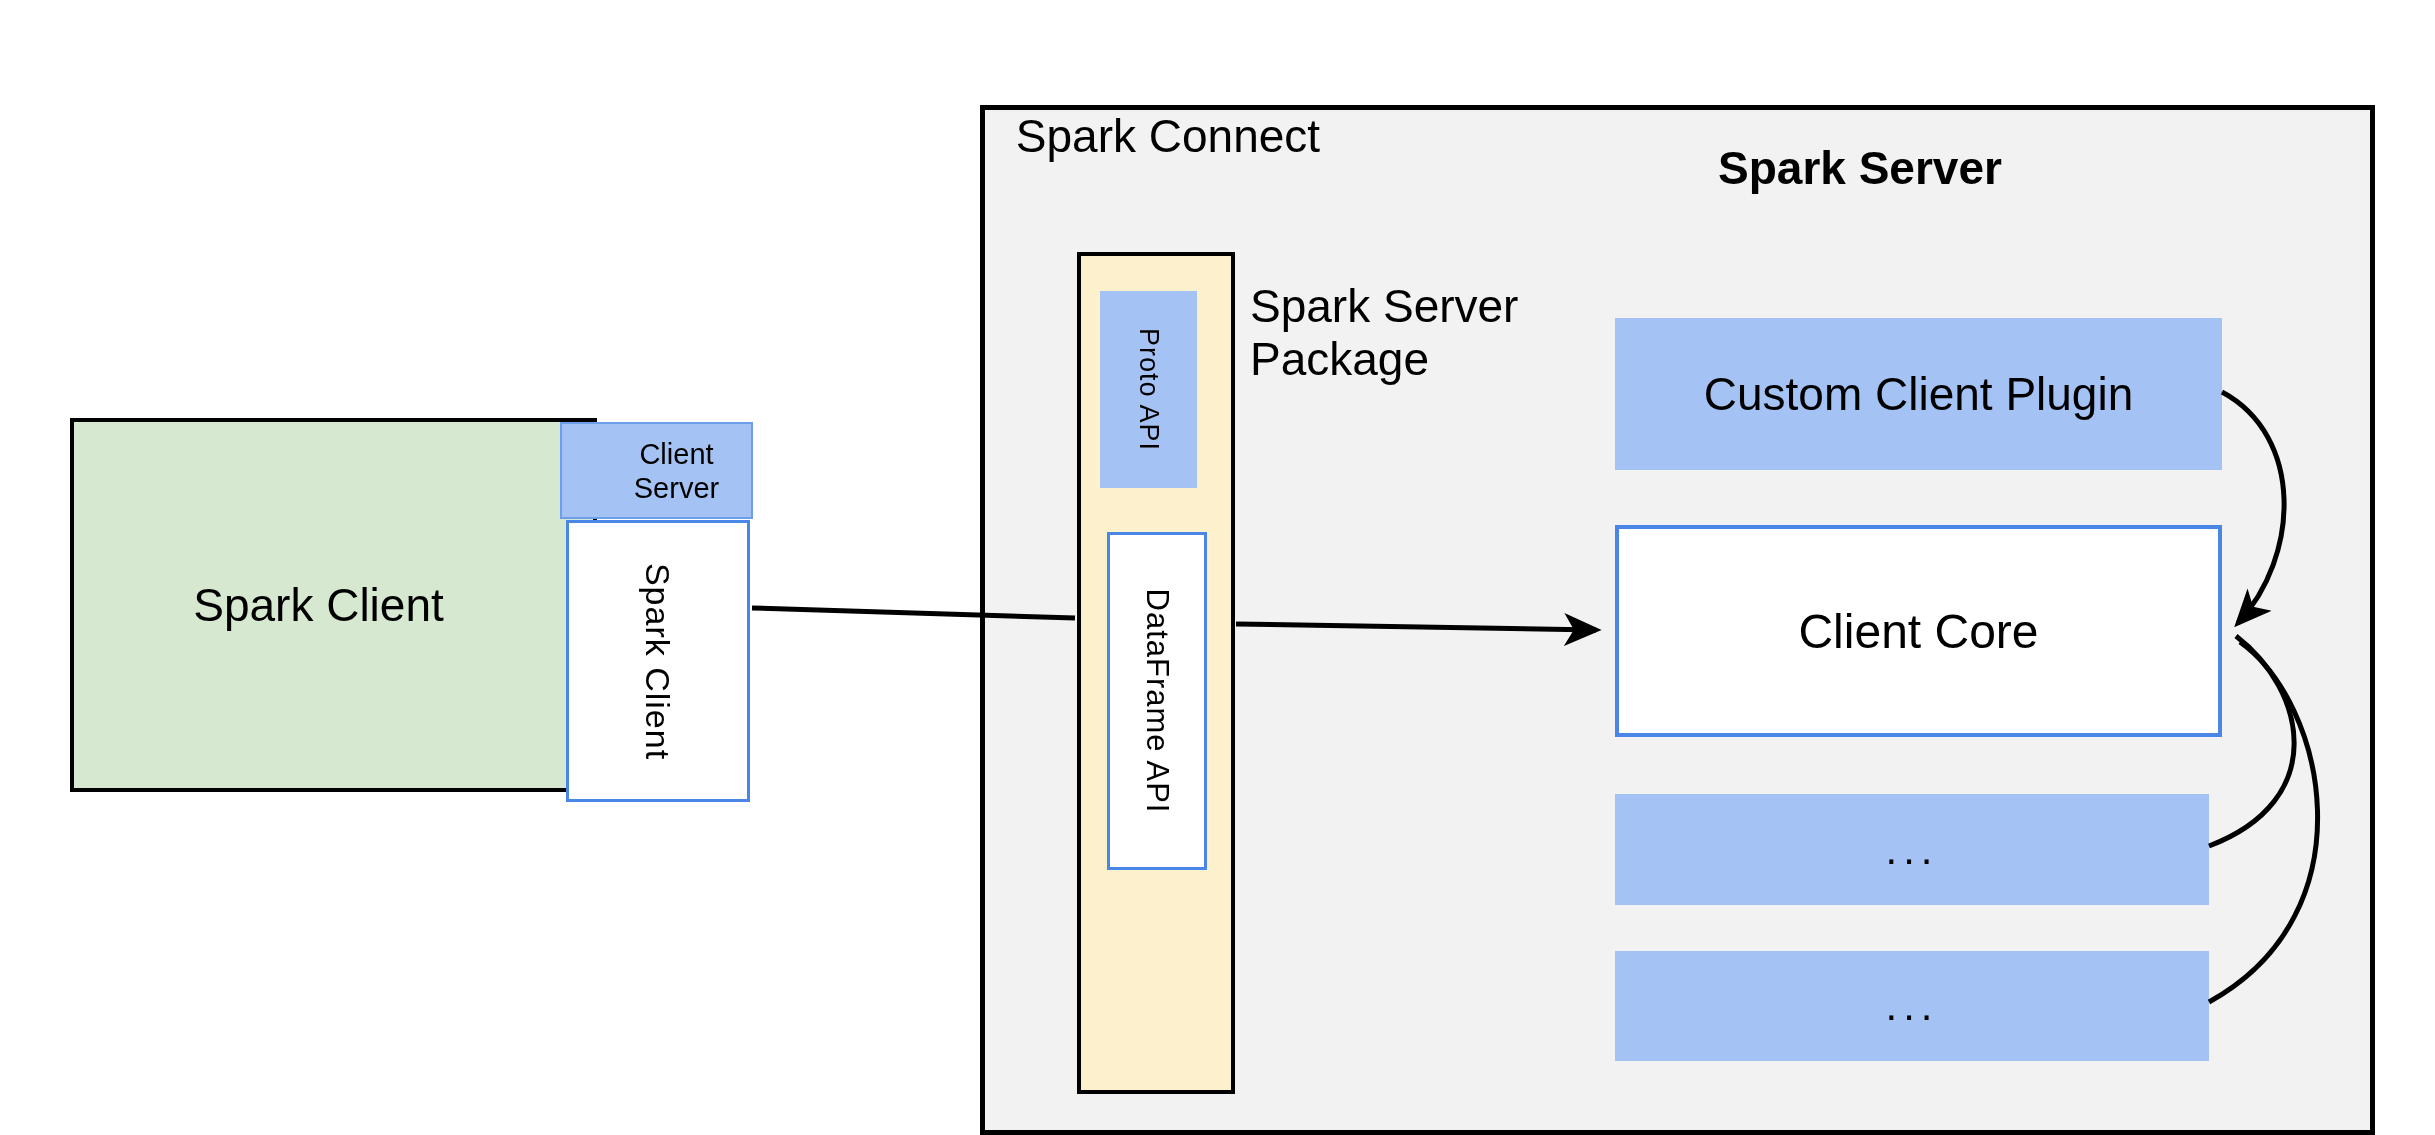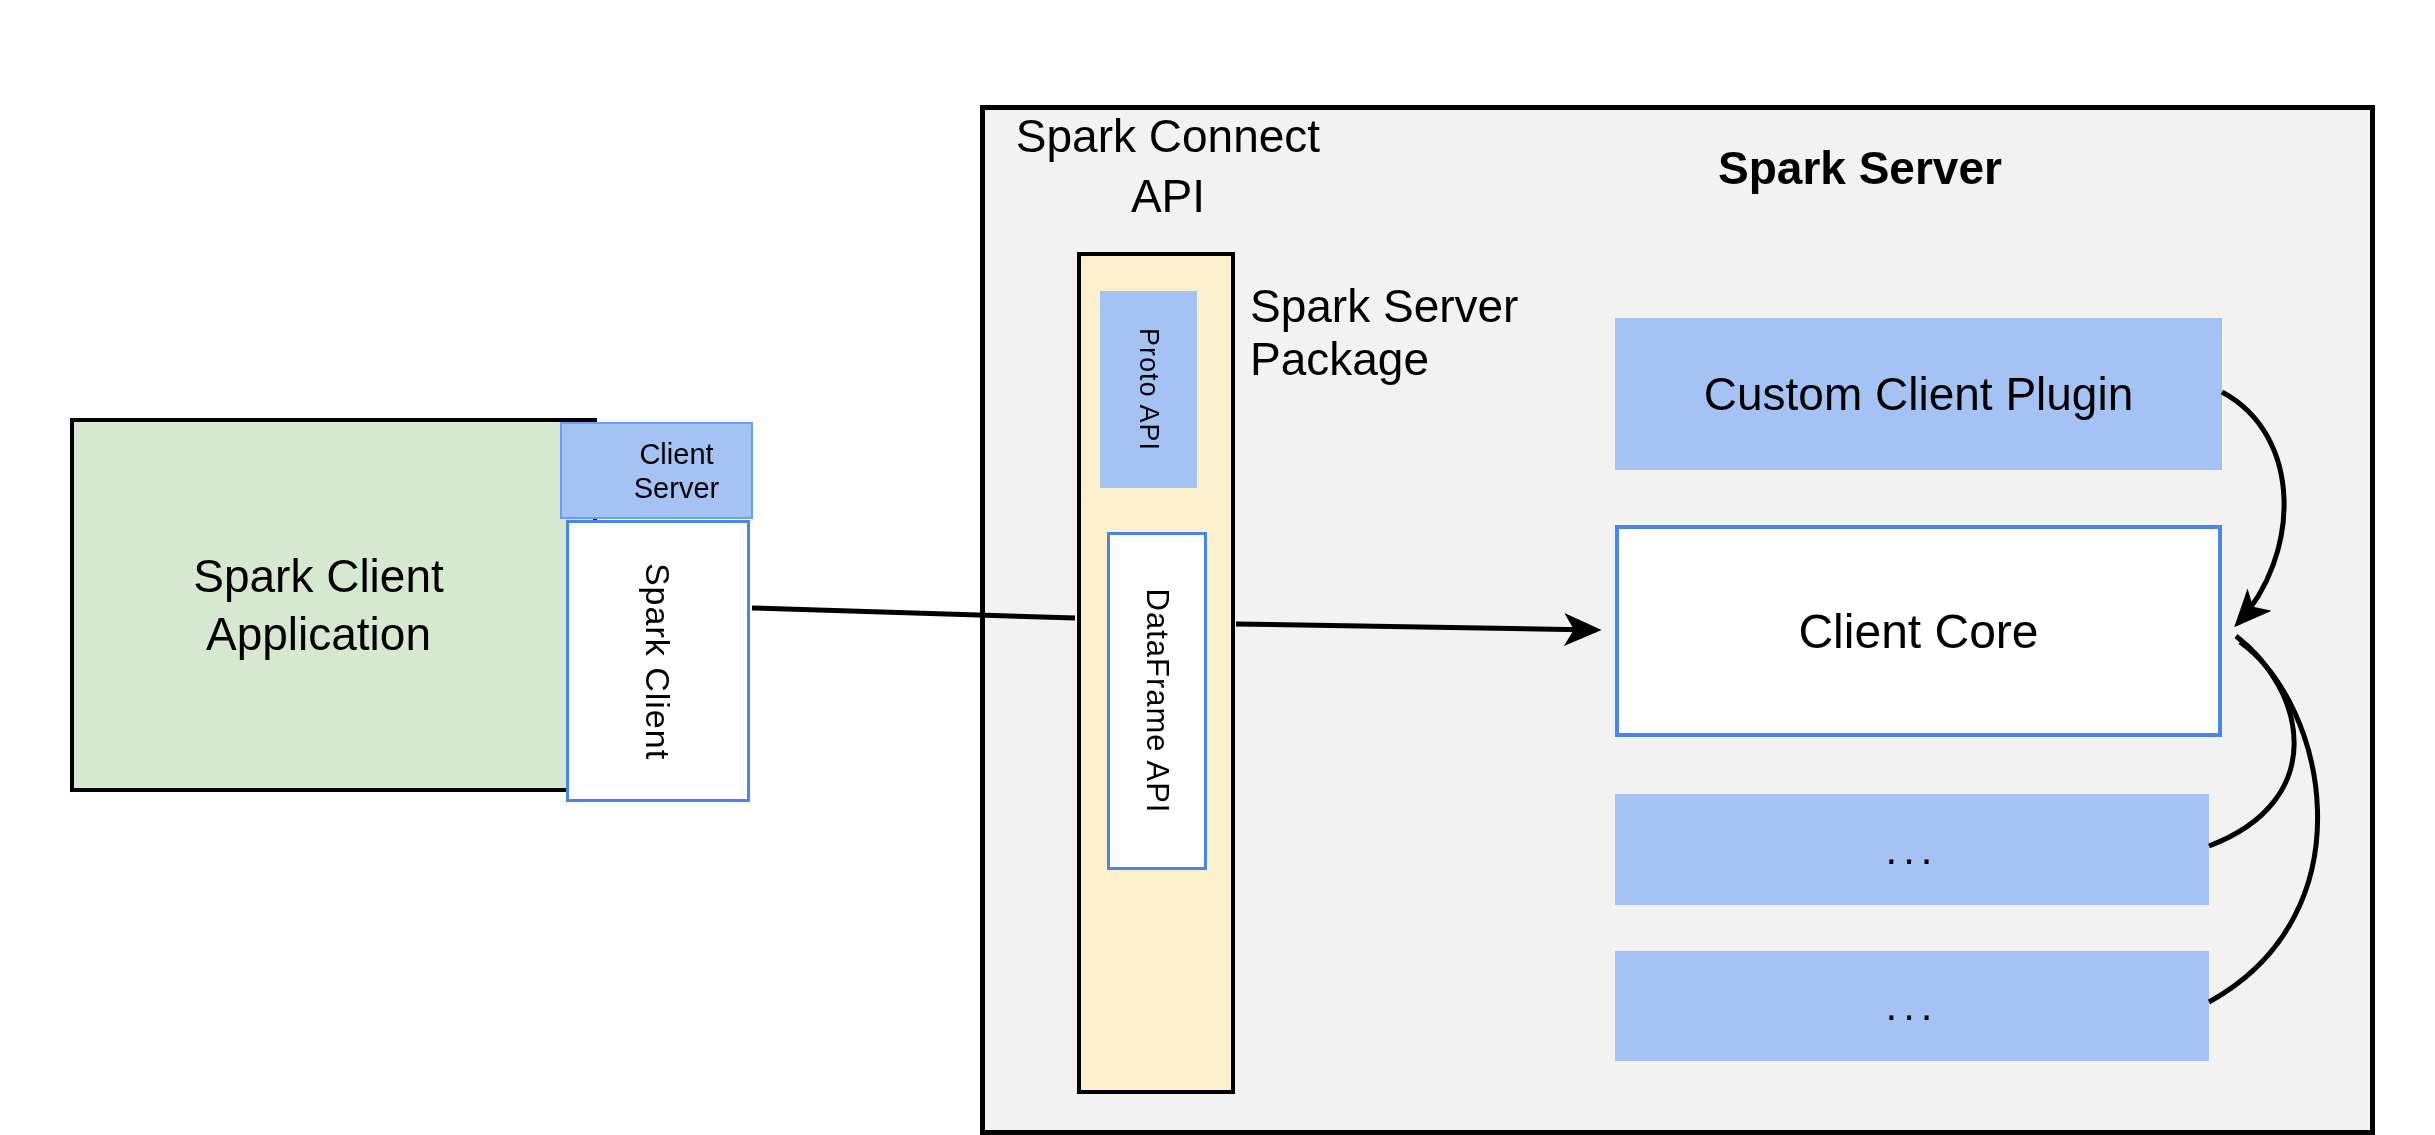--- a/index.html
+++ b/index.html
@@ -135,29 +135,27 @@
 </style>
 </head>
 <body>
 
 <div id="stage">
 
   <div class="abs gray-box"></div>
 
   <div class="abs connect-label">
     <div>Spark Connect</div>
-    <div>API</div>
   </div>
 
   <div class="abs server-title">Spark Server</div>
 
   <div class="abs green-box">
     <div class="label">
       <div>Spark Client</div>
-      <div>Application</div>
     </div>
   </div>
 
   <div class="abs package-box">
     <div>Client</div>
     <div>Server</div>
   </div>
 
   <div class="abs center-flex spark-client-box">
     <span class="vtext">Spark Client</span>

